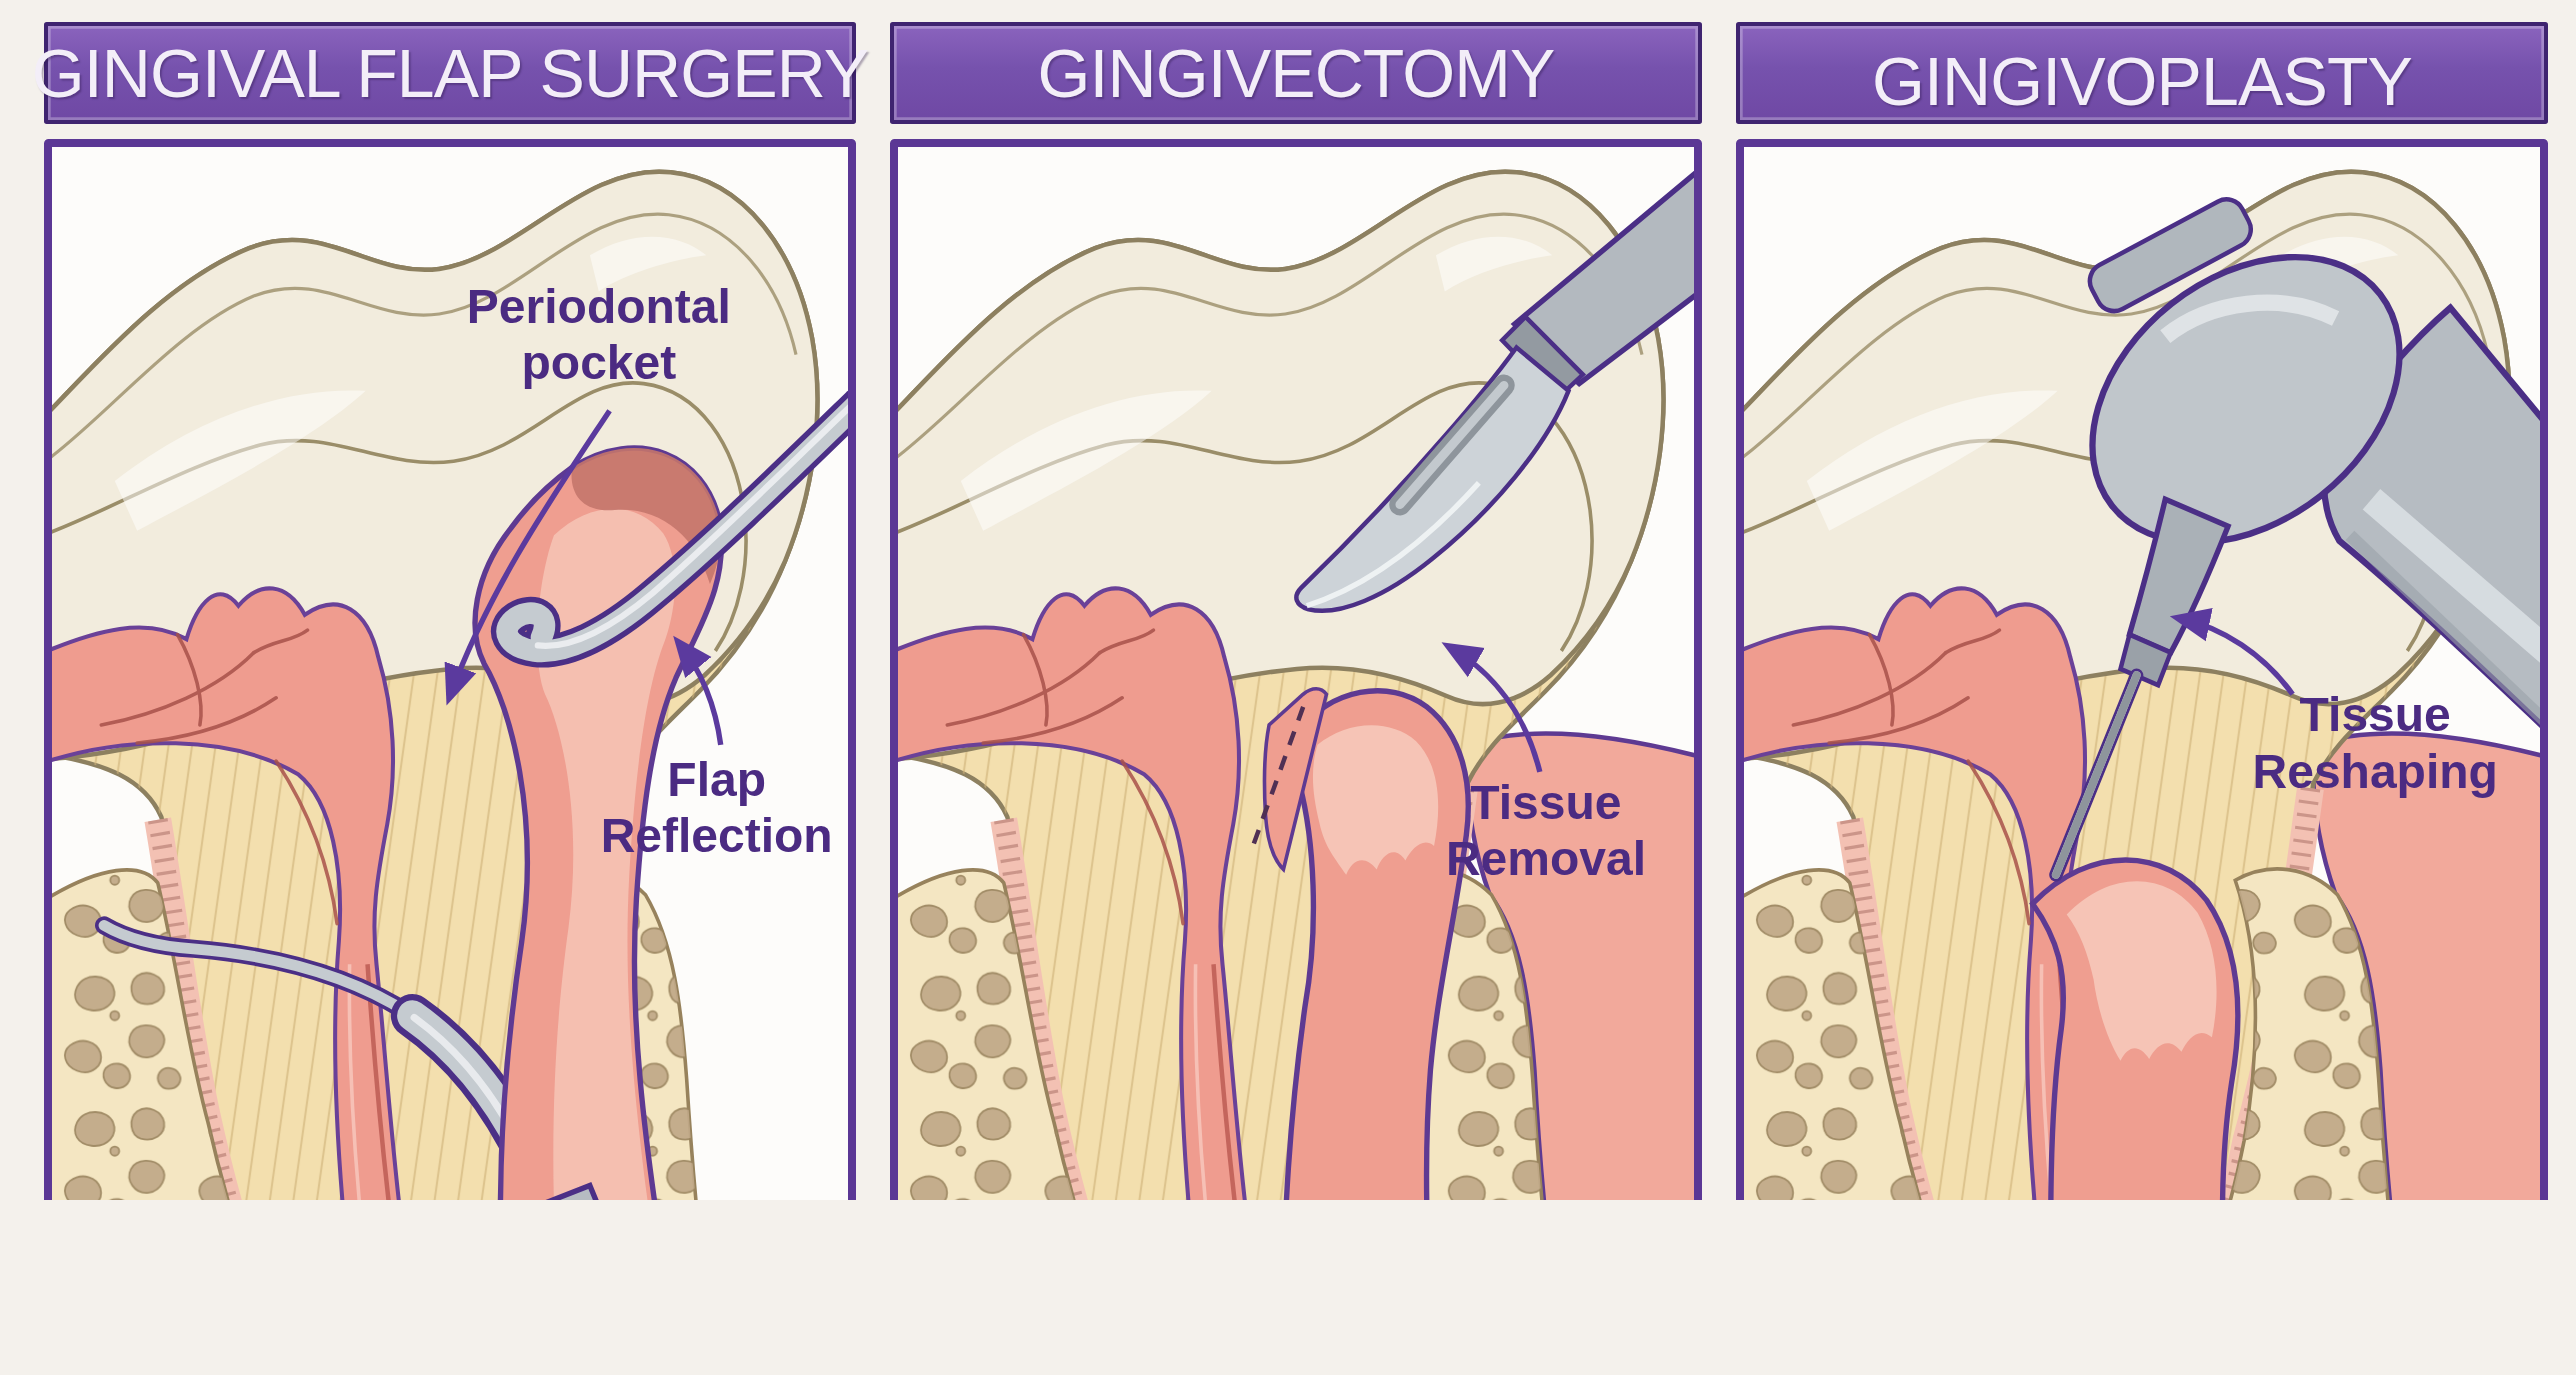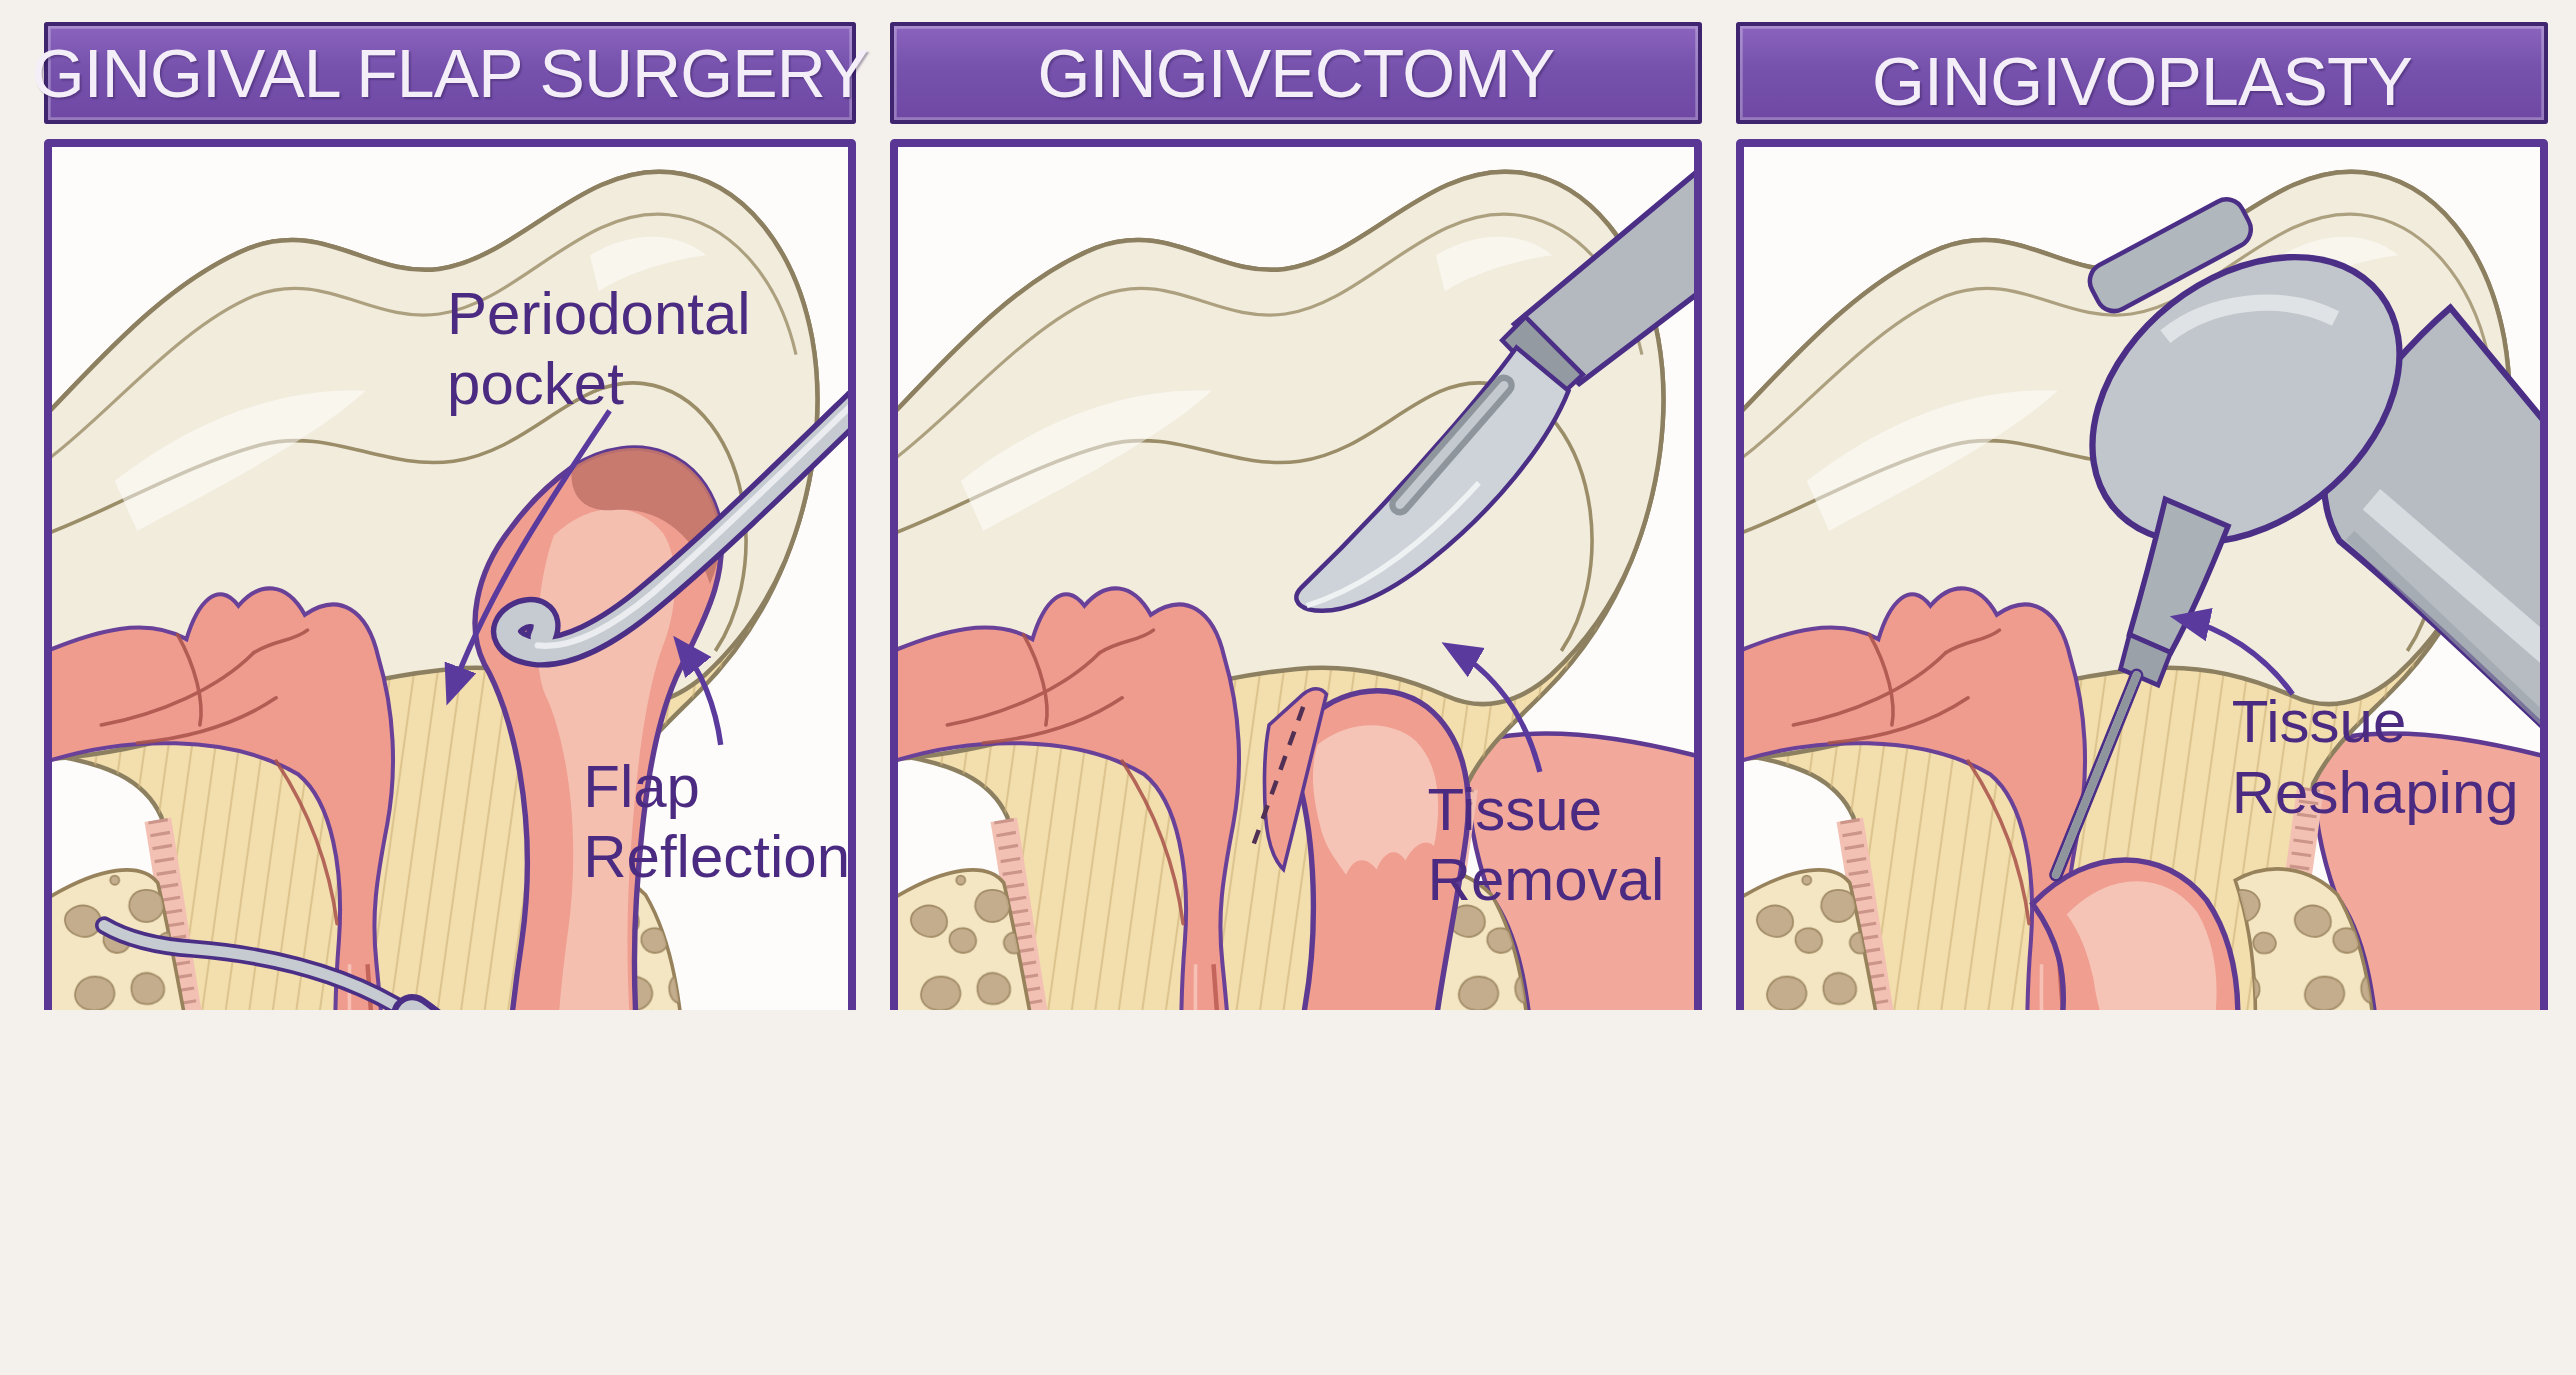--- a/index.html
+++ b/index.html
@@ -1,30 +1,30 @@
 <!DOCTYPE html>
 <html style="font-size:14.6px"><head>
 <meta charset="utf-8">
 <style>
   html,body{margin:0;padding:0;background:#f4f1ec;}
-  #stage{position:relative;width:2576px;height:1010px;background:#f4f1ec;overflow:hidden;
+  #stage{position:relative;width:2576px;height:1200px;background:#f4f1ec;overflow:hidden;
          font-family:"Liberation Sans",sans-serif;}
   .title-bar{position:absolute;top:22px;width:812px;height:102px;box-sizing:border-box;
     background:linear-gradient(180deg,#8a63bd 0%,#7652ad 45%,#6f48a4 100%);
     border:4.6px solid #3f2470;border-radius:2.7px;
     box-shadow:inset 0 0 0 2.7px rgba(255,255,255,.28);
     display:flex;align-items:center;justify-content:center;}
   .title-bar span{color:#f3eef8;font-size:68px;letter-spacing:-0.9px;font-weight:400;
     text-shadow:1.8px 1.8px 1.8px rgba(40,20,70,.35);white-space:nowrap;}
   .panel-box{position:absolute;top:139px;width:812px;height:1217px;box-sizing:border-box;
     background:#fdfcfa;border:8.2px solid #5b3795;border-radius:4.6px;overflow:hidden;}
   .canvas{position:absolute;left:0;top:0;right:0;bottom:0;}
   .canvas svg{position:absolute;left:0;top:0;width:100%;height:100%;}
-  .anno{position:absolute;transform:translateX(-50%);color:#4b2b82;font-size:60px;
-    line-height:1.17;font-weight:400;text-align:left;white-space:pre-line;}
+  .anno{position:absolute;transform:translateX(-50%);color:#4b2b82;font-size:48px;
+    line-height:1.17;font-weight:700;text-align:center;white-space:pre-line;}
   #p1{left:44px;} #p2{left:890px;} #p3{left:1736px;align-items:flex-end;}
   .b1{left:44px;} .b2{left:890px;} .b3{left:1736px;}
 </style>
 </head>
 <body>
 
 <svg width="0" height="0" style="position:absolute" aria-hidden="true">
   <defs>
     <path id="sil" d="M-10,300 C45,245 125,150 220,112 C305,80 355,145 432,135 C520,123 592,18 690,28 C772,36 830,115 848,212 C863,295 848,385 818,458 C793,520 760,565 722,603 C685,640 655,665 635,705 C620,815 602,955 562,1098 C542,1198 512,1278 472,1332 L238,1332 C210,1252 182,1105 163,985 C148,888 138,805 122,742 C103,700 60,682 -10,672 Z"></path>
     <path id="cap" d="M-10,300 C45,245 125,150 220,112 C305,80 355,145 432,135 C520,123 592,18 690,28 C772,36 830,115 848,212 C863,295 848,385 818,458 C795,512 764,552 728,585 C690,618 650,625 612,608 C560,585 505,572 445,578 C340,588 235,622 140,652 C88,668 30,676 -10,678 Z"></path>

